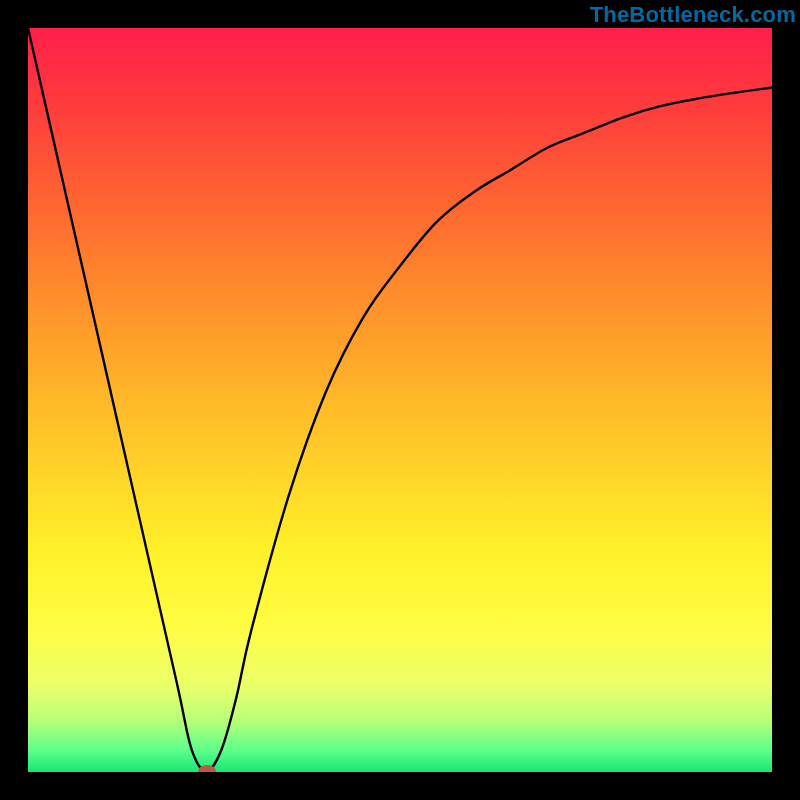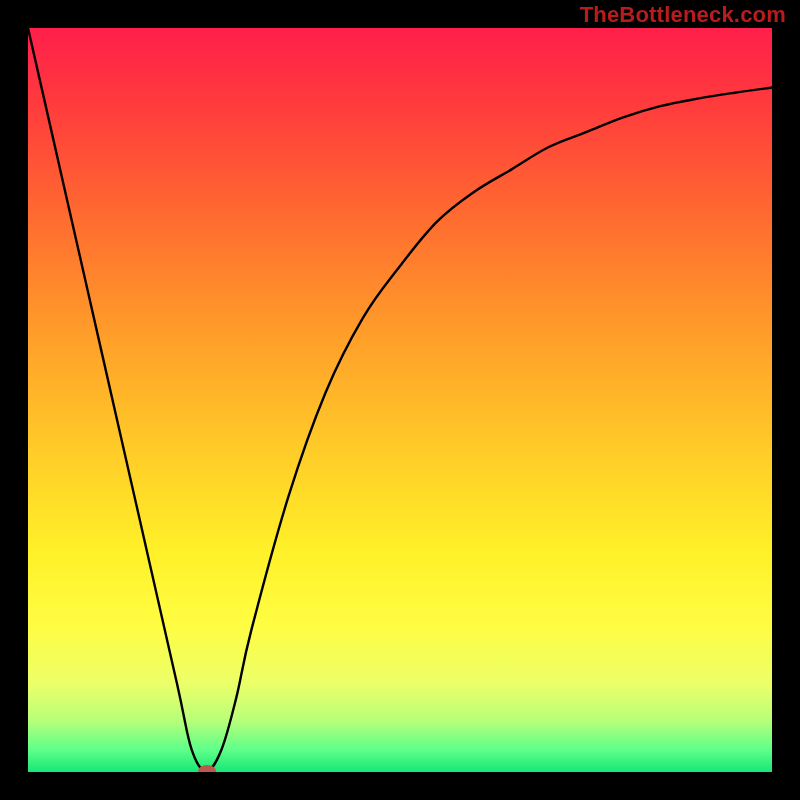--- a/index.html
+++ b/index.html
@@ -12,24 +12,24 @@
     font-family: Arial, Helvetica, sans-serif;
   }
   .wrap {
     position: relative;
     width: 800px;
     height: 800px;
   }
   .watermark {
     position: absolute;
     top: 2px;
-    right: 14px;
+    right: 4px;
     font-size: 22px;
     font-weight: 600;
-    color: #b91c1c;
+    color: #0369a1;
     letter-spacing: 0.2px;
     z-index: 5;
   }
   .frame {
     position: absolute;
     left: 0;
     top: 0;
     width: 800px;
     height: 800px;
   }

